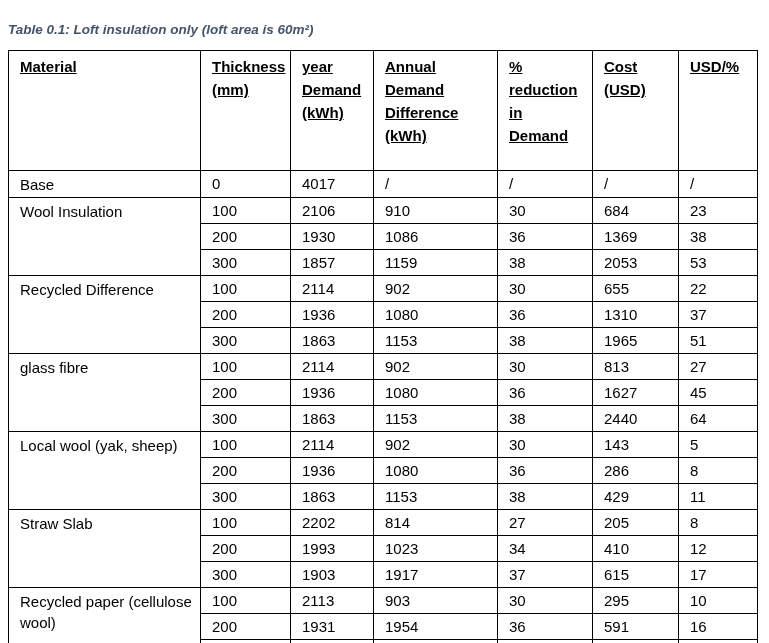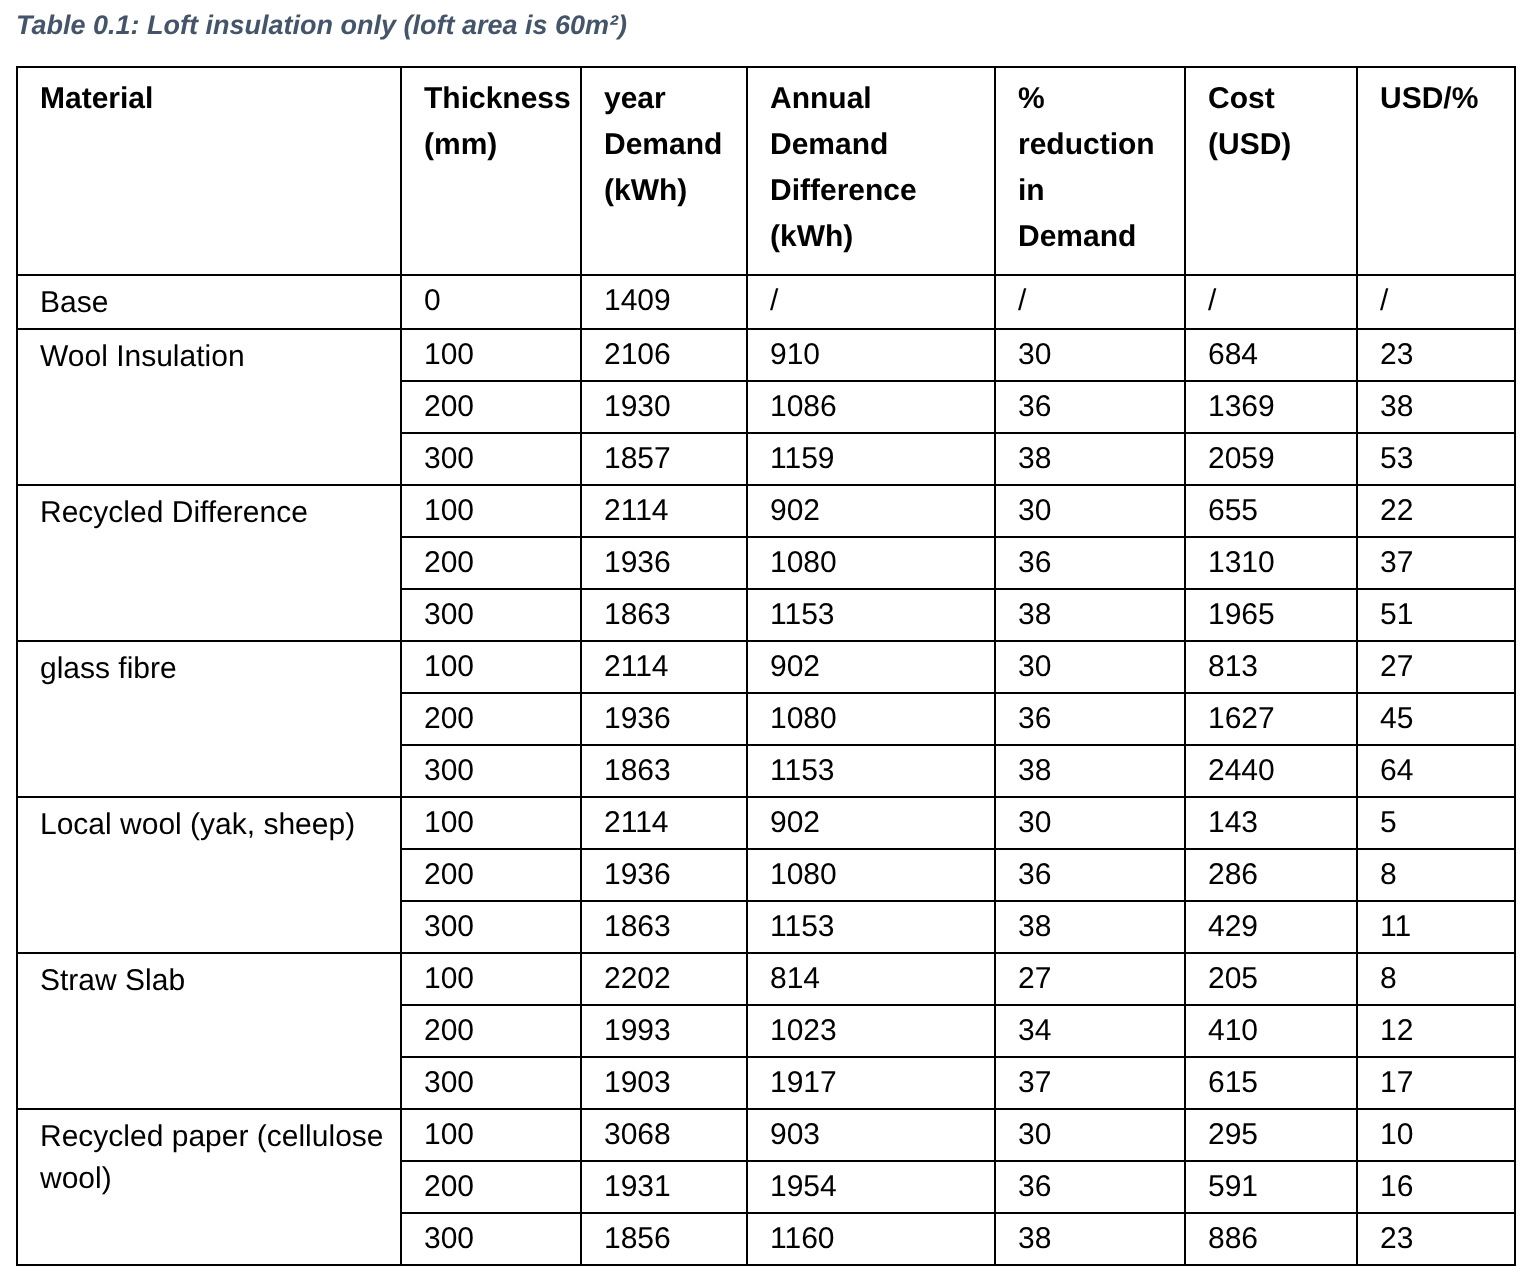--- a/index.html
+++ b/index.html
@@ -15,42 +15,43 @@
     background: #ffffff;
     box-sizing: border-box;
     padding: 4px 8px 0 8px;
     overflow: hidden;
   }
   .caption {
     font-style: italic;
     font-weight: 600;
     font-size: 13.5px;
     color: #44546A;
-    margin: 0 0 12px 0;
+    margin: 17px 0 12px 0;
     line-height: 17px;
   }
   table.data-table {
     border-collapse: collapse;
     table-layout: fixed;
     width: 749px;
   }
   table.data-table th,
   table.data-table td {
     border: 1px solid #000000;
     text-align: left;
     vertical-align: top;
     overflow: hidden;
   }
   table.data-table th {
     font-size: 15px;
     font-weight: bold;
     line-height: 23px;
-    padding: 4px 4px 4px 11px;
+    padding: 4px 4px 20px 11px;
     height: 95px;
     white-space: pre-line;
+    text-decoration: underline;
   }
   table.data-table td {
     font-size: 15px;
     font-weight: normal;
     line-height: 20px;
     padding: 2px 4px 2px 11px;
     height: 21px;
     vertical-align: middle;
   }
   table.data-table td.material {
@@ -100,21 +101,21 @@
 Demand</th>
           <th>Cost
 (USD)</th>
           <th>USD/%</th>
         </tr>
     </thead>
     <tbody id="table-body">
         <tr>
           <td class="material" rowspan="1">Base</td>
           <td>0</td>
-          <td>1409</td>
+          <td>4017</td>
           <td>/</td>
           <td>/</td>
           <td>/</td>
           <td>/</td>
         </tr>
         <tr>
           <td class="material" rowspan="3">Wool Insulation</td>
           <td>100</td>
           <td>2106</td>
           <td>910</td>
@@ -128,21 +129,21 @@
           <td>1086</td>
           <td>36</td>
           <td>1369</td>
           <td>38</td>
         </tr>
         <tr>
           <td>300</td>
           <td>1857</td>
           <td>1159</td>
           <td>38</td>
-          <td>2059</td>
+          <td>2053</td>
           <td>53</td>
         </tr>
         <tr>
           <td class="material" rowspan="3">Recycled Difference</td>
           <td>100</td>
           <td>2114</td>
           <td>902</td>
           <td>30</td>
           <td>655</td>
           <td>22</td>
@@ -234,21 +235,21 @@
           <td>300</td>
           <td>1903</td>
           <td>1917</td>
           <td>37</td>
           <td>615</td>
           <td>17</td>
         </tr>
         <tr>
           <td class="material" rowspan="3">Recycled paper (cellulose wool)</td>
           <td>100</td>
-          <td>3068</td>
+          <td>2113</td>
           <td>903</td>
           <td>30</td>
           <td>295</td>
           <td>10</td>
         </tr>
         <tr>
           <td>200</td>
           <td>1931</td>
           <td>1954</td>
           <td>36</td>

